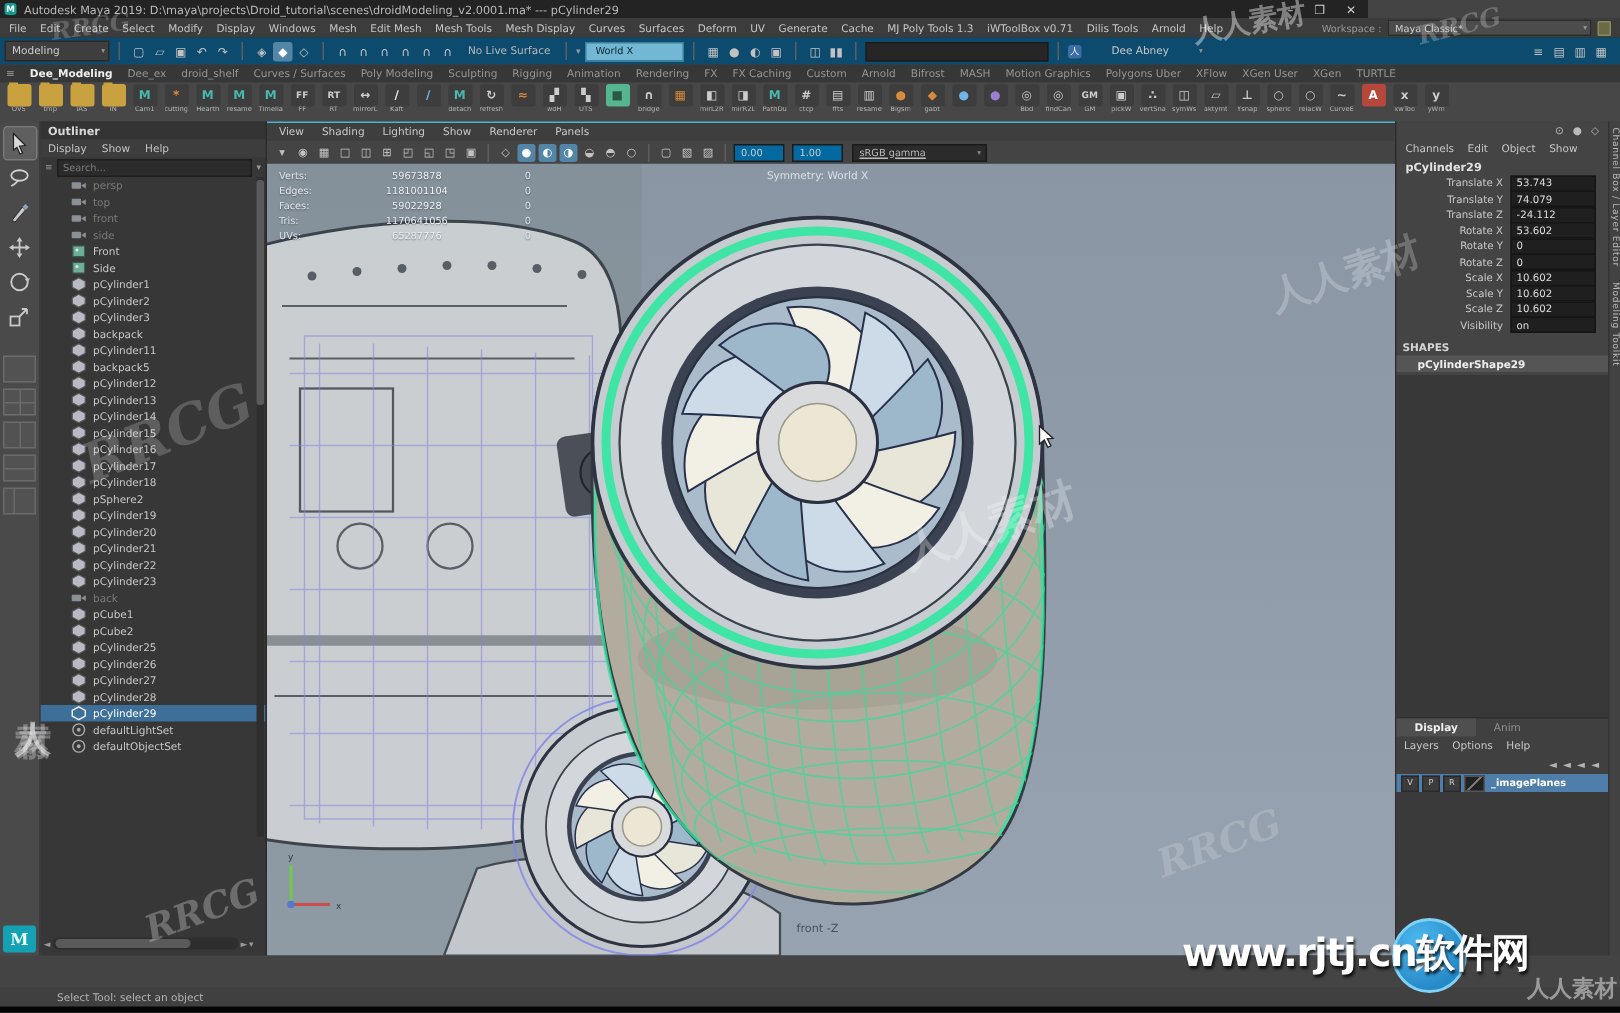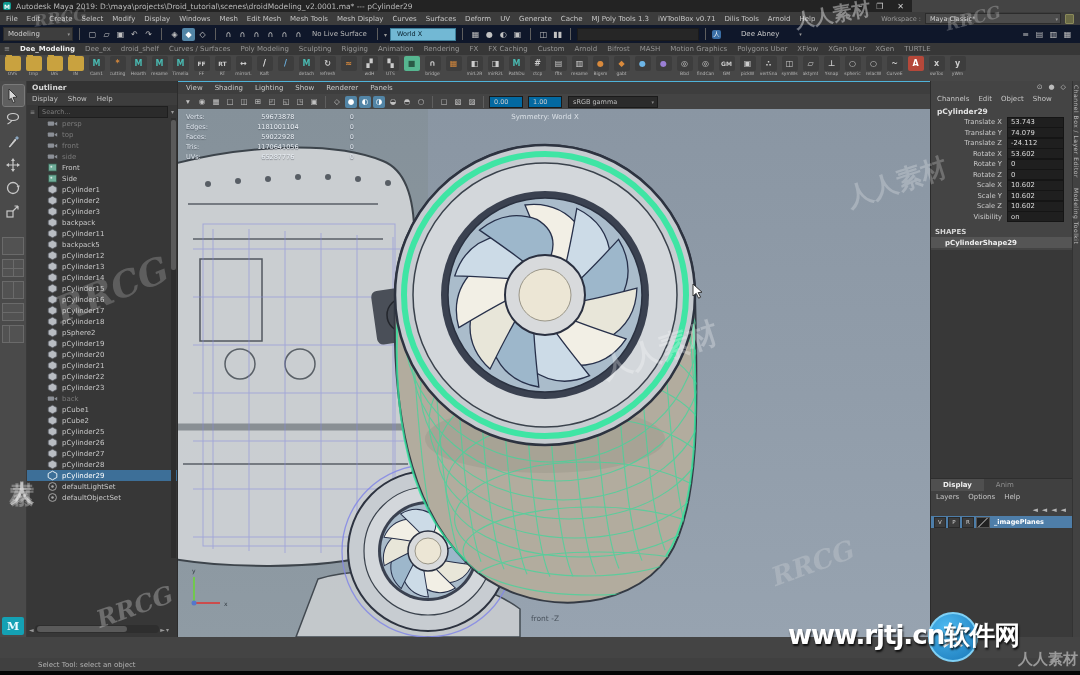--- a/index.html
+++ b/index.html
@@ -11,21 +11,21 @@
   #win-controls{margin-left:auto;display:flex;gap:14px;margin-right:8px;font-size:8px;color:#cfcfcf;}
   
   #menubar{position:absolute;left:0;top:12px;width:1080px;height:13px;background:#3c3c3c;border-bottom:1px solid #2e2e2e;display:flex;align-items:center;font-size:7px;}
   #menu-items{display:flex;gap:9px;padding-left:6px;}
   .mi{color:#c6c6c6;white-space:nowrap;}
   #workspace{margin-left:auto;display:flex;align-items:center;gap:4px;padding-right:6px;font-size:6.5px;color:#9a9a9a;}
   #workspace .wsbox{background:#4c4c4c;border:1px solid #2c2c2c;color:#cfcfcf;padding:0 10px 0 4px;height:9px;display:flex;align-items:center;min-width:120px;position:relative;}
   #workspace .wsbox:after{content:"▾";position:absolute;right:2px;font-size:5px;color:#999;}
   .lock{width:7px;height:8px;border:1px solid #8a8a5a;border-radius:1px;background:#6a6a46;}
   
-  #statusline{position:absolute;left:0;top:25px;width:1080px;height:18px;background:#0f172a;display:flex;align-items:center;font-size:7px;gap:3px;padding-left:3px;box-sizing:border-box;}
+  #statusline{position:absolute;left:0;top:25px;width:1080px;height:18px;background:#0c4a6e;display:flex;align-items:center;font-size:7px;gap:3px;padding-left:3px;box-sizing:border-box;}
   .dropdown{background:#3e3e3e;border:1px solid #2a2a2a;height:12px;display:flex;align-items:center;padding:0 12px 0 4px;position:relative;color:#ccc;min-width:52px;}
   .dropdown:after{content:"▾";position:absolute;right:2px;font-size:5px;color:#999;}
   .vsep{width:1px;height:12px;background:#5e5e5e;margin:0 3px;}
   .igroup{display:flex;gap:1px;}
   .sicon{width:13px;height:13px;display:flex;align-items:center;justify-content:center;font-size:8px;color:#c2c2c2;}
   .sicon.hl{background:#5285a6;border-radius:2px;color:#fff;}
   .bluefield{background:#72b8d4;color:#09222f;border:1px solid #3d7e99;height:11px;display:flex;align-items:center;padding:0 6px;font-size:6.5px;min-width:52px;}
   .darkfield{background:#262626;border:1px solid #1b1b1b;height:11px;width:120px;}
   #user-chip{display:flex;align-items:center;gap:20px;}
   #user-avatar{width:9px;height:9px;background:#3a6ea5;border-radius:2px;color:#fff;font-size:6px;display:flex;align-items:center;justify-content:center;}
@@ -849,21 +849,21 @@
           <span class="vicon">◒</span>
           <span class="vicon">◓</span>
           <span class="vicon">○</span>
           <span class="vsep"></span>
           <span class="vicon">▢</span>
           <span class="vicon">▧</span>
           <span class="vicon">▨</span>
           <span class="vsep"></span>
           <span class="numfield">0.00</span>
           <span class="numfield" style="margin-left: 3px;">1.00</span>
-          <span class="gamma-dd" style="margin-left: 4px;">sRGB gamma</span>
+          <span class="gamma-dd" style="margin-left: 4px; text-decoration: underline;">sRGB gamma</span>
         </div>
       <div id="scene-wrap">
         <div id="hud">
             <div class="hudrow">
               <span class="hl0">Verts:</span>
               <span class="hl1">59673</span>
               <span class="hl2">878</span>
               <span class="hl3">0</span>
             </div>
             <div class="hudrow">

